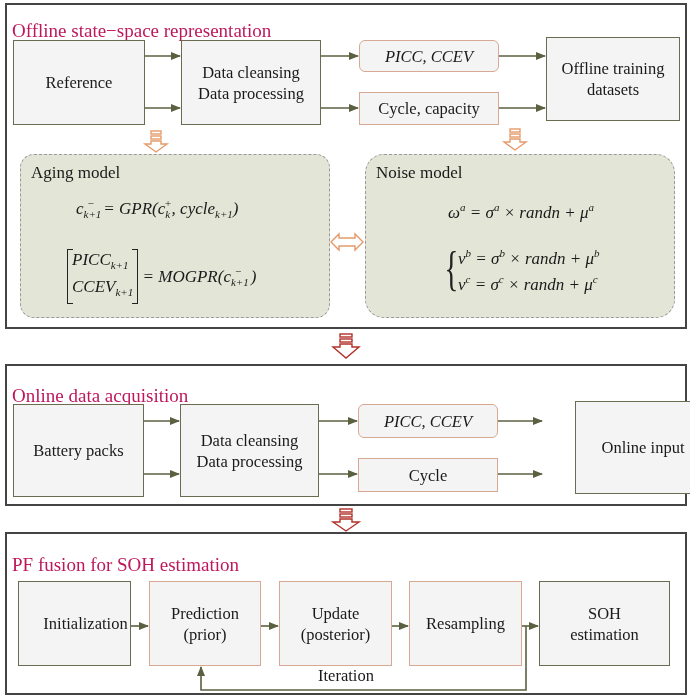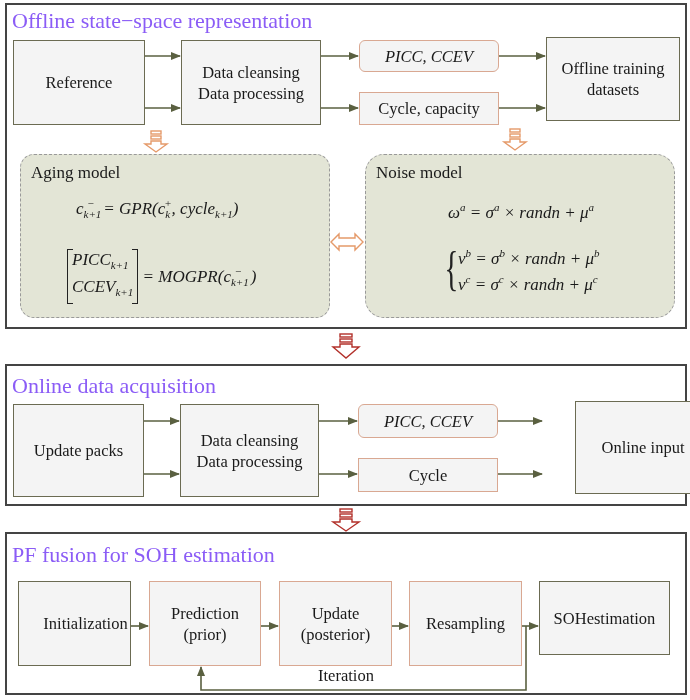--- a/index.html
+++ b/index.html
@@ -1,18 +1,18 @@
 <!DOCTYPE html>
 <html><head>
 <meta charset="utf-8">
 <style>
   html,body{margin:0;padding:0;background:#fff;}
   body{width:690px;height:700px;position:relative;overflow:hidden;font-family:"Liberation Serif","DejaVu Serif",serif;color:#1a1a1a;}
   .panel{position:absolute;border:2px solid #444;background:#fff;box-sizing:border-box;}
-  .ptitle{position:absolute;left:10px;color:#8b5cf6;font-size:22px;}
+  .ptitle{position:absolute;left:10px;color:#be185d;font-size:19px;margin-top:12px;}
   .box{position:absolute;box-sizing:border-box;background:#f4f4f4;border:1.5px solid #6b6b52;display:flex;align-items:center;justify-content:center;text-align:center;font-size:16.5px;line-height:21px;}
   .obox{border-color:#d9a892;}
   .ital{font-style:italic;border-radius:6px;}
   .model{position:absolute;box-sizing:border-box;background:#e3e5d6;border:1.5px dashed #999;border-radius:14px;}
   .mtitle{position:absolute;left:10px;top:8px;font-size:17px;}
   .eq{position:absolute;font-style:italic;font-size:17px;white-space:nowrap;}
   .eq sub,.eq sup{font-size:11px;}
   svg.ov{position:absolute;left:0;top:0;pointer-events:none;}
   .lbl{position:absolute;font-size:16.5px;}
 </style>
@@ -59,21 +59,21 @@
   <div class="mtitle">Noise model</div>
   <div class="eq" style="left:82px;top:46px;">ω<sup>a</sup> = σ<sup>a</sup> × randn + μ<sup>a</sup></div>
   <div class="eq" style="left:74px;top:90px;font-size:48px;font-style:normal;font-weight:lighter;color:#222;line-height:48px;transform:scaleX(0.6);">{</div>
   <div class="eq" style="left:92px;top:92px;">ν<sup>b</sup> = σ<sup>b</sup> × randn + μ<sup>b</sup></div>
   <div class="eq" style="left:92px;top:118px;">ν<sup>c</sup> = σ<sup>c</sup> × randn + μ<sup>c</sup></div>
 </div>
 
 <div class="panel" style="left:5px;top:364px;width:682px;height:142px;"></div>
 <div class="ptitle" style="left:12px;top:373px;">Online data acquisition</div>
 <div class="box" style="left:13px;top:404px;width:131px;height:93px;">
-  <span>Update packs</span>
+  <span>Battery packs</span>
 </div>
 <div class="box" style="left:180px;top:404px;width:139px;height:93px;flex-direction:column;">
   <span>Data cleansing</span>
   <span>Data processing</span>
 </div>
 <div class="box obox ital" style="left:358px;top:404px;width:140px;height:34px;">
   <span>PICC, CCEV</span>
 </div>
 <div class="box obox" style="left:358px;top:458px;width:140px;height:34px;">
   <span>Cycle</span>
@@ -91,21 +91,21 @@
   <span>Prediction</span>
   <span>(prior)</span>
 </div>
 <div class="box obox" style="left:279px;top:581px;width:113px;height:85px;flex-direction:column;">
   <span>Update</span>
   <span>(posterior)</span>
 </div>
 <div class="box obox" style="left:409px;top:581px;width:113px;height:85px;">
   <span>Resampling</span>
 </div>
-<div class="box" style="left:539px;top:581px;width:131px;height:74px;flex-direction:row;">
+<div class="box" style="left:539px;top:581px;width:131px;height:85px;flex-direction:column;">
   <span>SOH</span>
   <span>estimation</span>
 </div>
 <div class="lbl" style="left:318px;top:666px;">Iteration</div>
 
 <svg class="ov" width="690" height="700">
   <defs>
     <marker id="ah" markerWidth="10" markerHeight="8" refX="9" refY="4" orient="auto" markerUnits="userSpaceOnUse">
       <path d="M0,0 L10,4 L0,8 Z" fill="#5a6040"></path>
     </marker>

